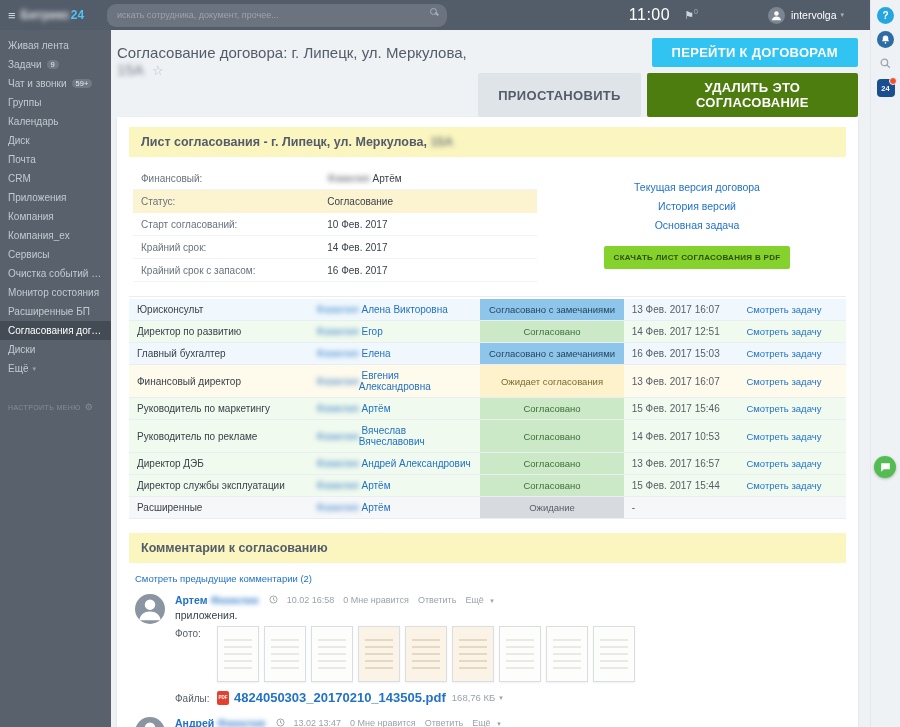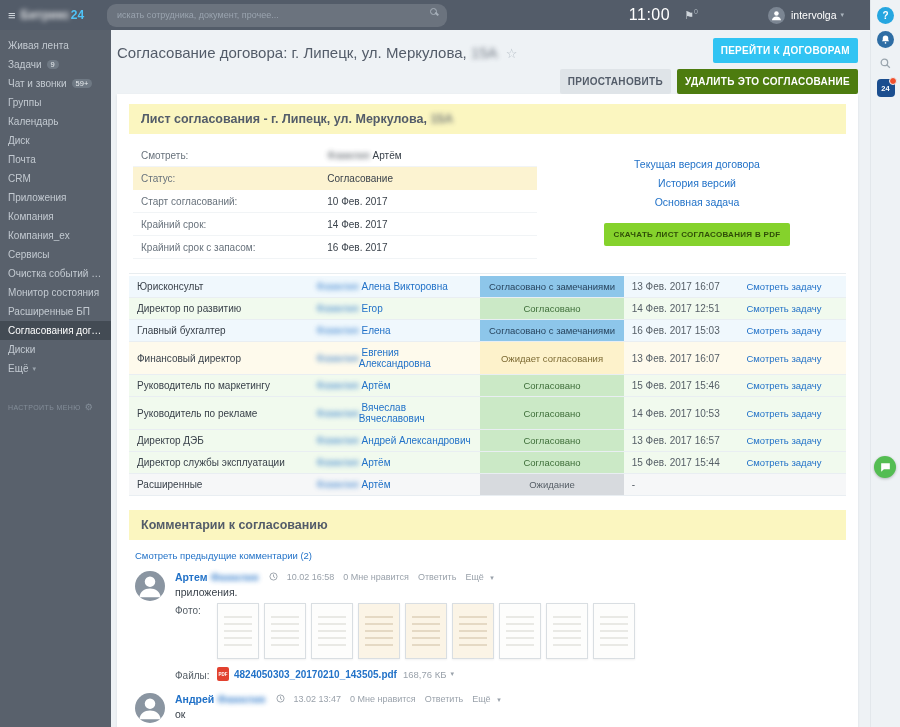--- a/index.html
+++ b/index.html
@@ -62,22 +62,22 @@
     background:#54bd52;z-index:11;display:flex;align-items:center;justify-content:center;
     box-shadow:0 1px 3px rgba(0,0,0,.25);cursor:pointer;}
 
   
   .main{position:fixed;top:30px;left:103px;right:30px;bottom:0;overflow:hidden;
     padding:8px 12px 0 14px;}
   .page-head{display:flex;justify-content:space-between;}
   .page-title{font-size:15px;color:#535c69;padding-top:6px;}
   .star{color:#b9c2ca;font-size:13px;margin-left:4px;cursor:pointer;}
   .head-buttons{display:flex;flex-direction:column;align-items:flex-end;gap:6px;}
-  .btn{border:none;cursor:pointer;font-family:inherit;font-weight:bold;font-size:10px;
-    letter-spacing:.3px;padding:7px 8px;border-radius:2px;}
+  .btn{border:none;cursor:pointer;font-family:inherit;font-weight:bold;font-size:13px;
+    letter-spacing:.3px;padding:7px 20px;border-radius:2px;}
   .cyan{background:#31c4f3;color:#fff;}
   .gray{background:#dfe4e8;color:#535c69;}
   .red{background:#4d7c0f;color:#fff;}
   .btn-row{display:flex;gap:6px;}
   .card{background:#fff;padding:10px 12px 20px;min-height:920px;
     box-shadow:0 1px 2px rgba(83,92,105,.12);}
   .band{background:#fbf6c0;color:#535c69;font-weight:bold;font-size:12.5px;padding:8px 12px;}
   .band2{margin-top:14px;}
 
   .info{display:flex;padding:10px 4px 4px;}
@@ -125,21 +125,21 @@
   .thumbs{display:flex;gap:5px;flex-wrap:wrap;}
   .thumb{width:42px;height:56px;background-color:#fdfdfc;border:1px solid #d9dee2;
     box-shadow:0 1px 2px rgba(0,0,0,.06);cursor:pointer;
     background-image:repeating-linear-gradient(180deg,transparent 0 5px,#e9e9e5 5px 7px);
     background-size:70% 72%;background-repeat:no-repeat;background-position:50% 7px;}
   .thumb.warm{background-color:#fbf4e6;
     background-image:repeating-linear-gradient(180deg,transparent 0 5px,#e5d9c4 5px 7px);}
   .c-files-row{display:flex;align-items:center;margin-top:8px;}
   .pdficon{background:#e2412f;color:#fff;font-size:4.5px;font-weight:bold;width:12px;height:14px;
     border-radius:2px;display:inline-flex;align-items:center;justify-content:center;margin-right:5px;}
-  .file-link{color:#2272c8;font-size:10px;font-weight:bold;}
+  .file-link{color:#2272c8;font-size:13px;font-weight:bold;}
   .file-size{color:#9aa2ab;font-size:9.5px;margin-left:6px;}
   .caret-sm{color:#9aa2ab;font-size:7px;margin-left:4px;}
 </style>
 </head>
 <body>
 
 <div class="topbar">
   <div class="logo">
     <span class="burger">≡</span>
     <span class="blur">Битрикс</span>
@@ -267,21 +267,21 @@
   </div>
 
   <div class="card">
     <div class="band">
       <span>Лист согласования - г. Липецк, ул. Меркулова, </span><span class="blur">15А</span>
     </div>
 
     <div class="info">
       <div class="fields">
           <div class="field-row">
-            <span class="f-label">Смотреть:</span>
+            <span class="f-label">Финансовый:</span>
             <span class="f-value"><span class="blur">Фамилия</span> Артём</span>
           </div>
           <div class="field-row hl">
             <span class="f-label">Статус:</span>
             <span class="f-value">Согласование</span>
           </div>
           <div class="field-row">
             <span class="f-label">Старт согласований:</span>
             <span class="f-value">10 Фев. 2017</span>
           </div>

